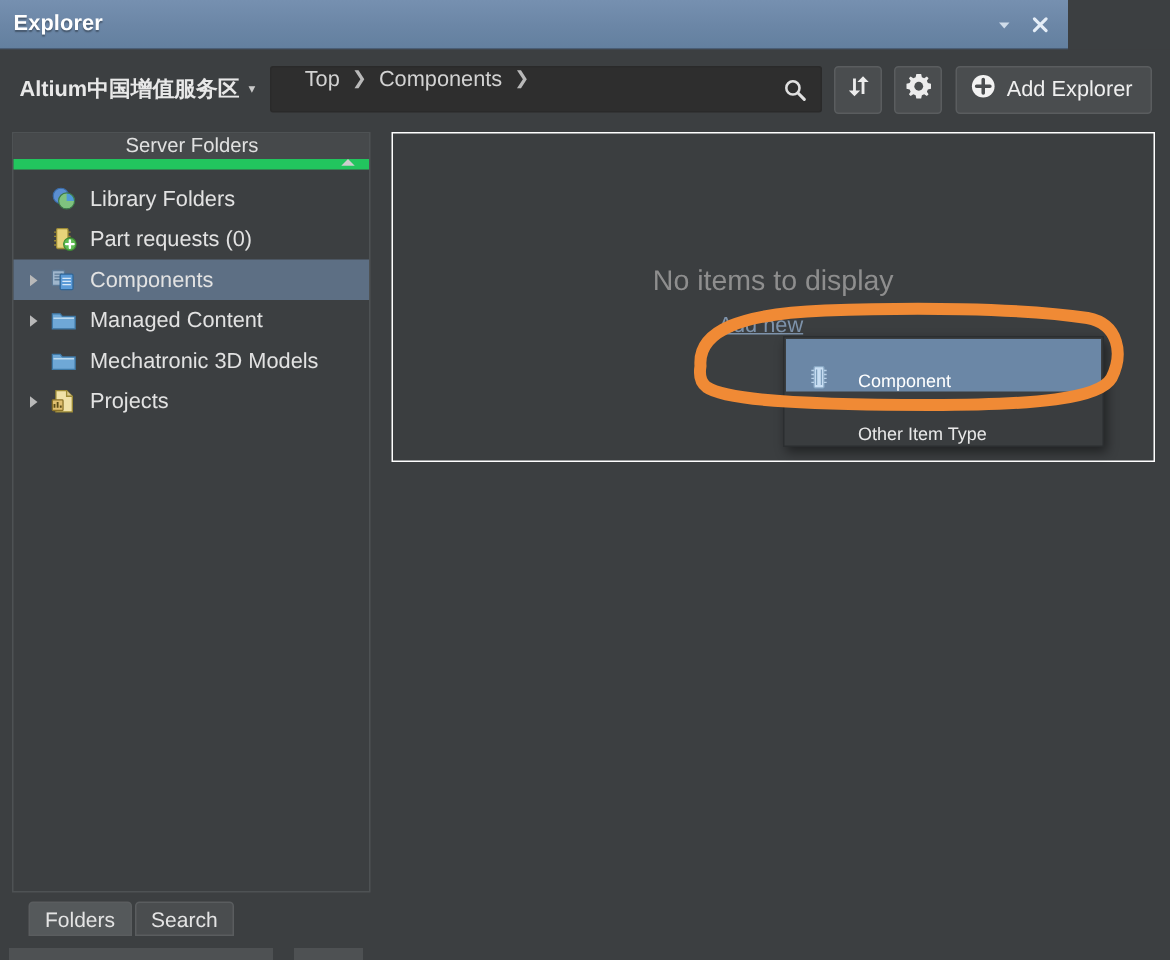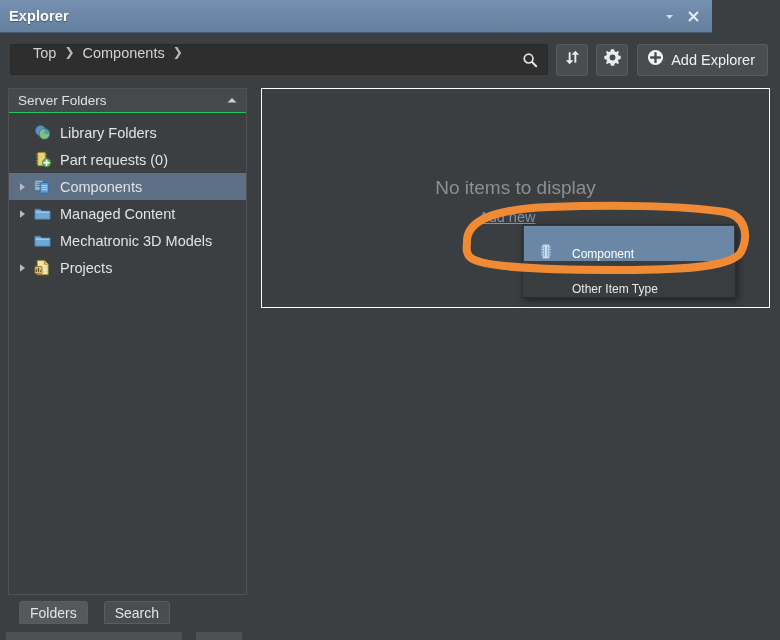--- a/index.html
+++ b/index.html
@@ -102,23 +102,24 @@
   
   .sidebar {
     position: absolute; left: 8px; top: 88px;
     width: 239px; height: 507px;
     background: #3c3f41;
     border: 1px solid #4e5254;
   }
   .sidebar-header {
     height: 24px;
     background: #46494b;
-    border-bottom: 1px solid #22c55e;
+    border-bottom: 7px solid #22c55e;
     display: flex; align-items: center;
     padding: 0 8px 0 9px;
+    flex-direction: column;
   }
   .sidebar-header .ttl { color: #e0e0e0; font-size: 13.5px; }
   .sidebar-header .collapse { margin-left: auto; cursor: pointer; display:flex; }
   .tree { padding-top: 6px; }
   .tree-row {
     height: 27px;
     display: flex; align-items: center;
     padding-left: 4px;
     cursor: pointer;
   }
@@ -131,21 +132,21 @@
   .tree-icon {
     width: 22px; flex: 0 0 22px; height: 20px;
     display: flex; align-items: center; justify-content: center;
     margin-right: 7px;
   }
   .tree-label { color: #e2e2e2; font-size: 14.5px; white-space: nowrap; }
 
   
   .tabs {
     position: absolute; left: 19px; top: 601px;
-    display: flex; gap: 16px;
+    display: flex; gap: 2px;
   }
   .tab {
     height: 23px; padding: 0 10px;
     background: #4a4d4f;
     border: 1px solid #5a5d5f;
     border-radius: 3px 3px 0 0;
     display: flex; align-items: center;
     color: #e4e4e4; font-size: 14px;
     cursor: pointer;
   }
@@ -241,20 +242,24 @@
       <div class="tb-btn">
         <svg width="11" height="11" viewBox="0 0 11 11">
           <path d="M1.6 1.6 L9.4 9.4 M9.4 1.6 L1.6 9.4" stroke="#e4edf7" stroke-width="2.1" stroke-linecap="round"></path>
         </svg>
       </div>
     </div>
   </div>
 
   <div class="toolbar">
 
+    <div class="vault-name">
+      <span>Altium中国增值服务区</span>
+      <span class="vault-caret">▾</span>
+    </div>
 
     <div class="breadcrumb-bar">
       <span class="crumb">Top</span>
       <span class="crumb-sep">❯</span>
       <span class="crumb">Components</span>
       <span class="crumb-sep">❯</span>
       <div class="search-icon-btn">
         <svg width="16" height="16" viewBox="0 0 16 16">
           <circle cx="6.6" cy="6.6" r="4.4" fill="none" stroke="#e0e0e0" stroke-width="1.7"></circle>
           <path d="M10 10 L14.2 14.2" stroke="#e0e0e0" stroke-width="2.1" stroke-linecap="round"></path>

